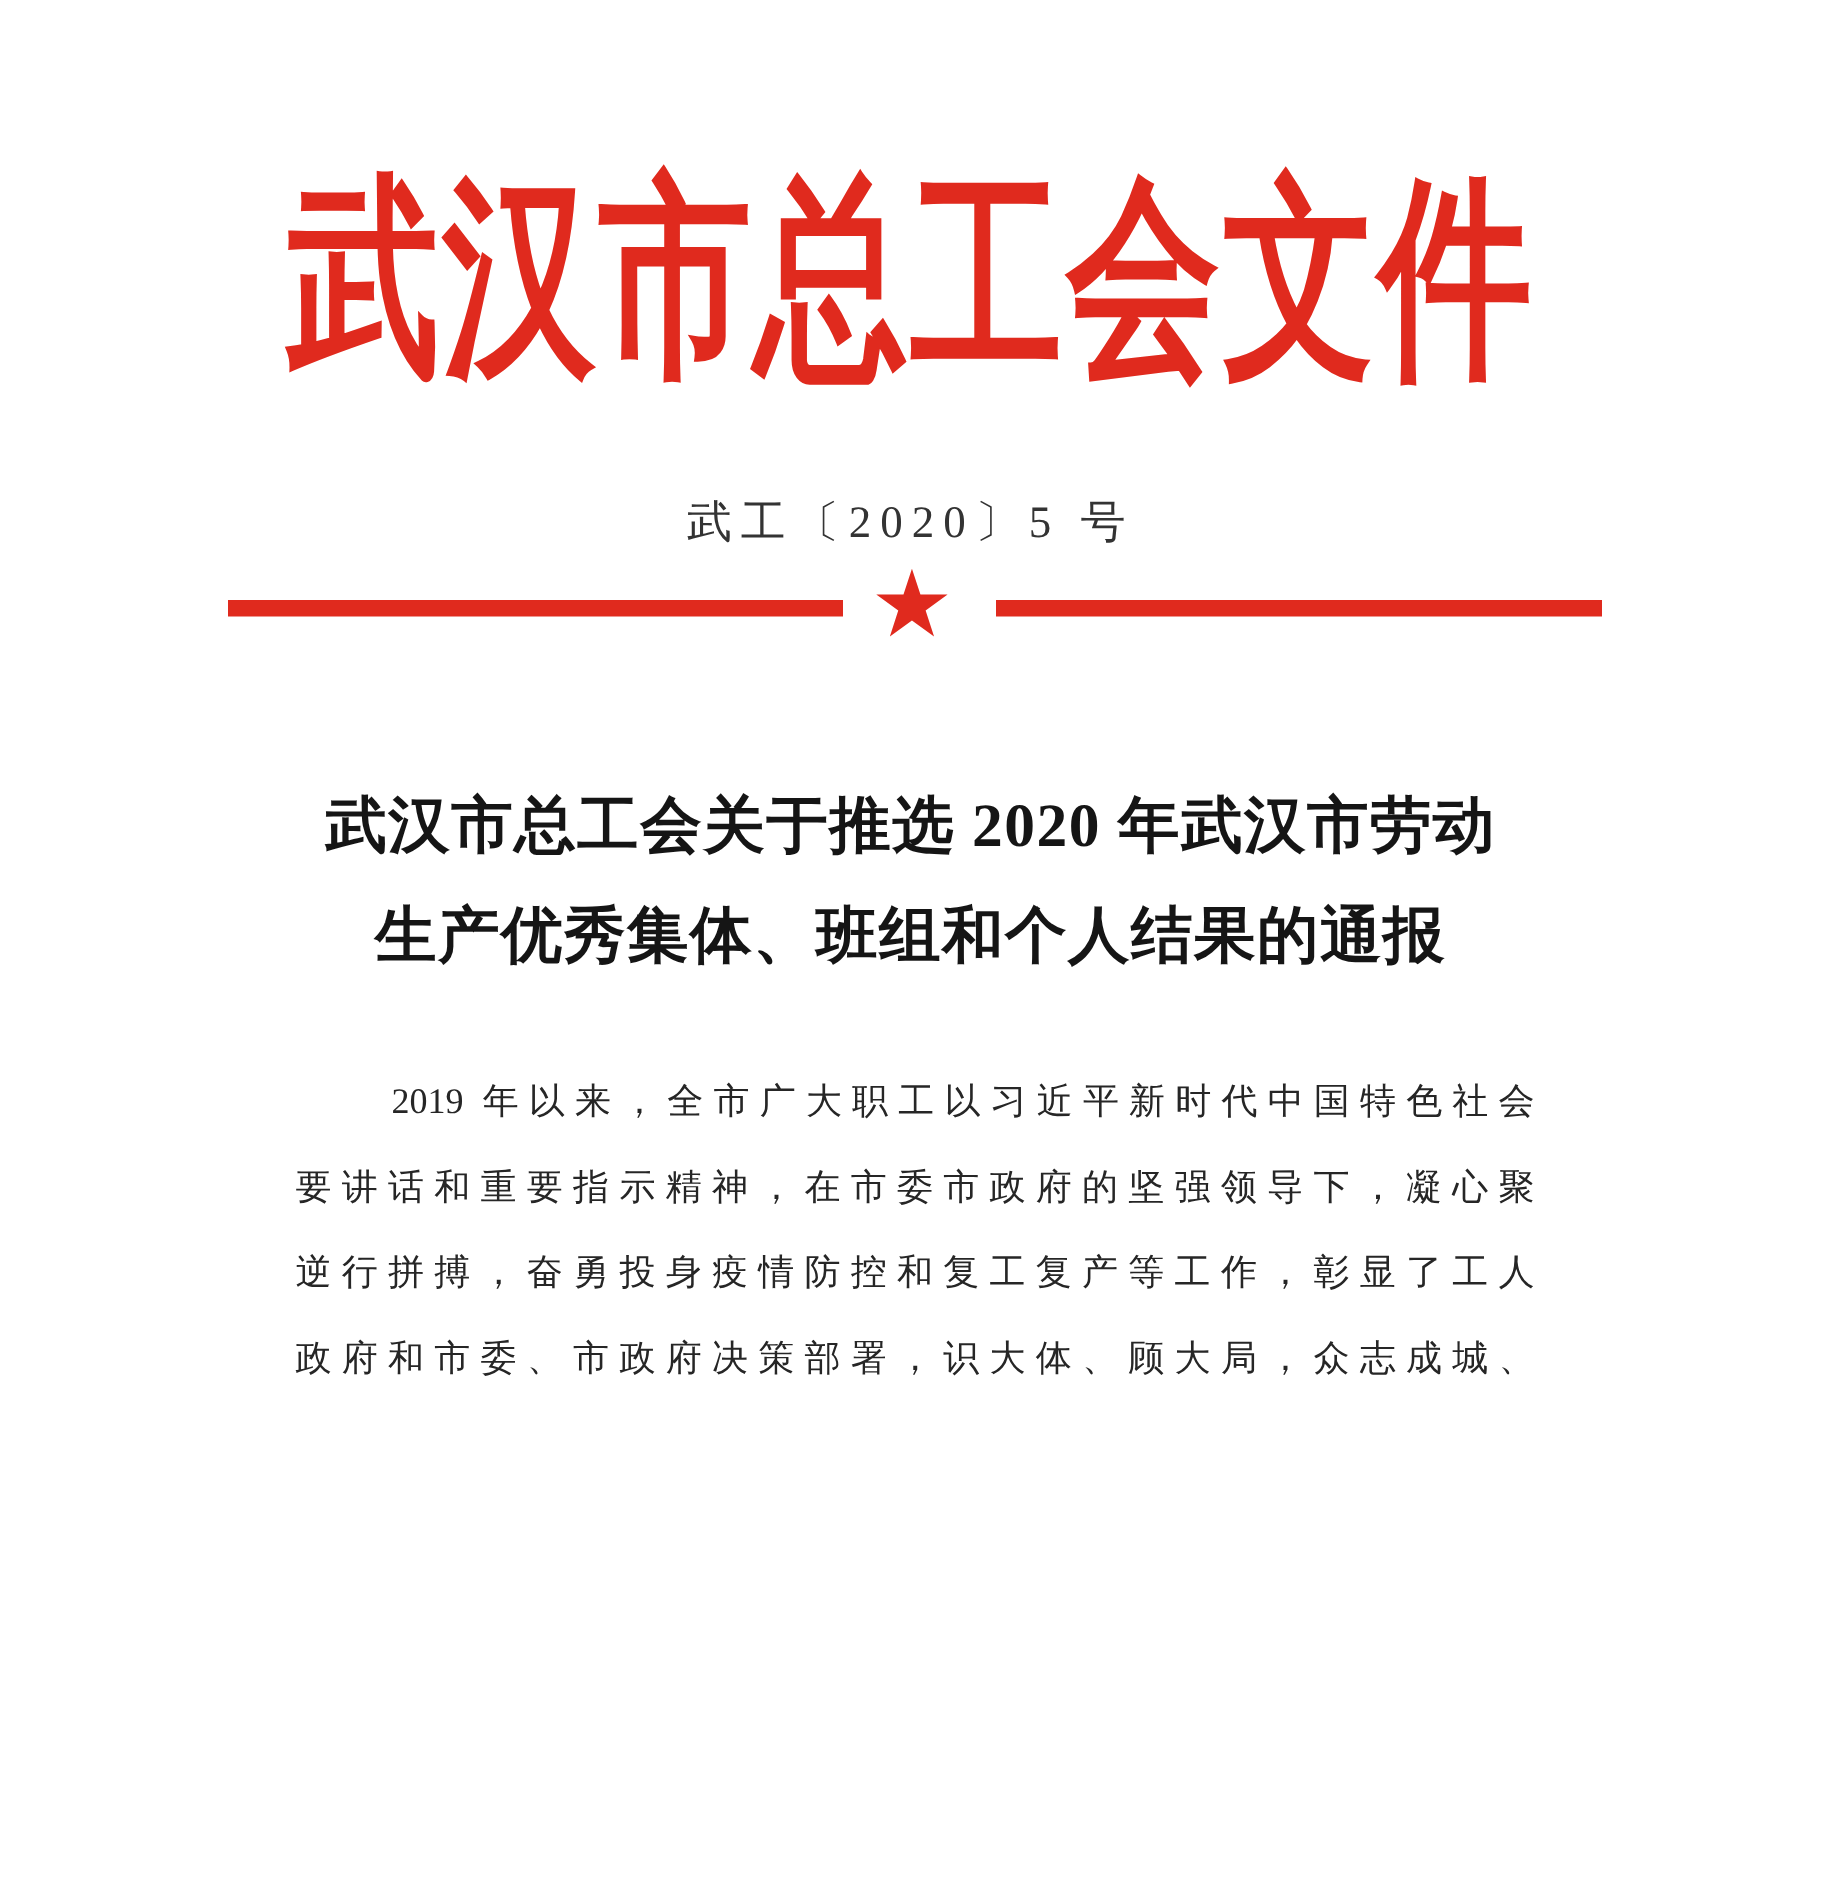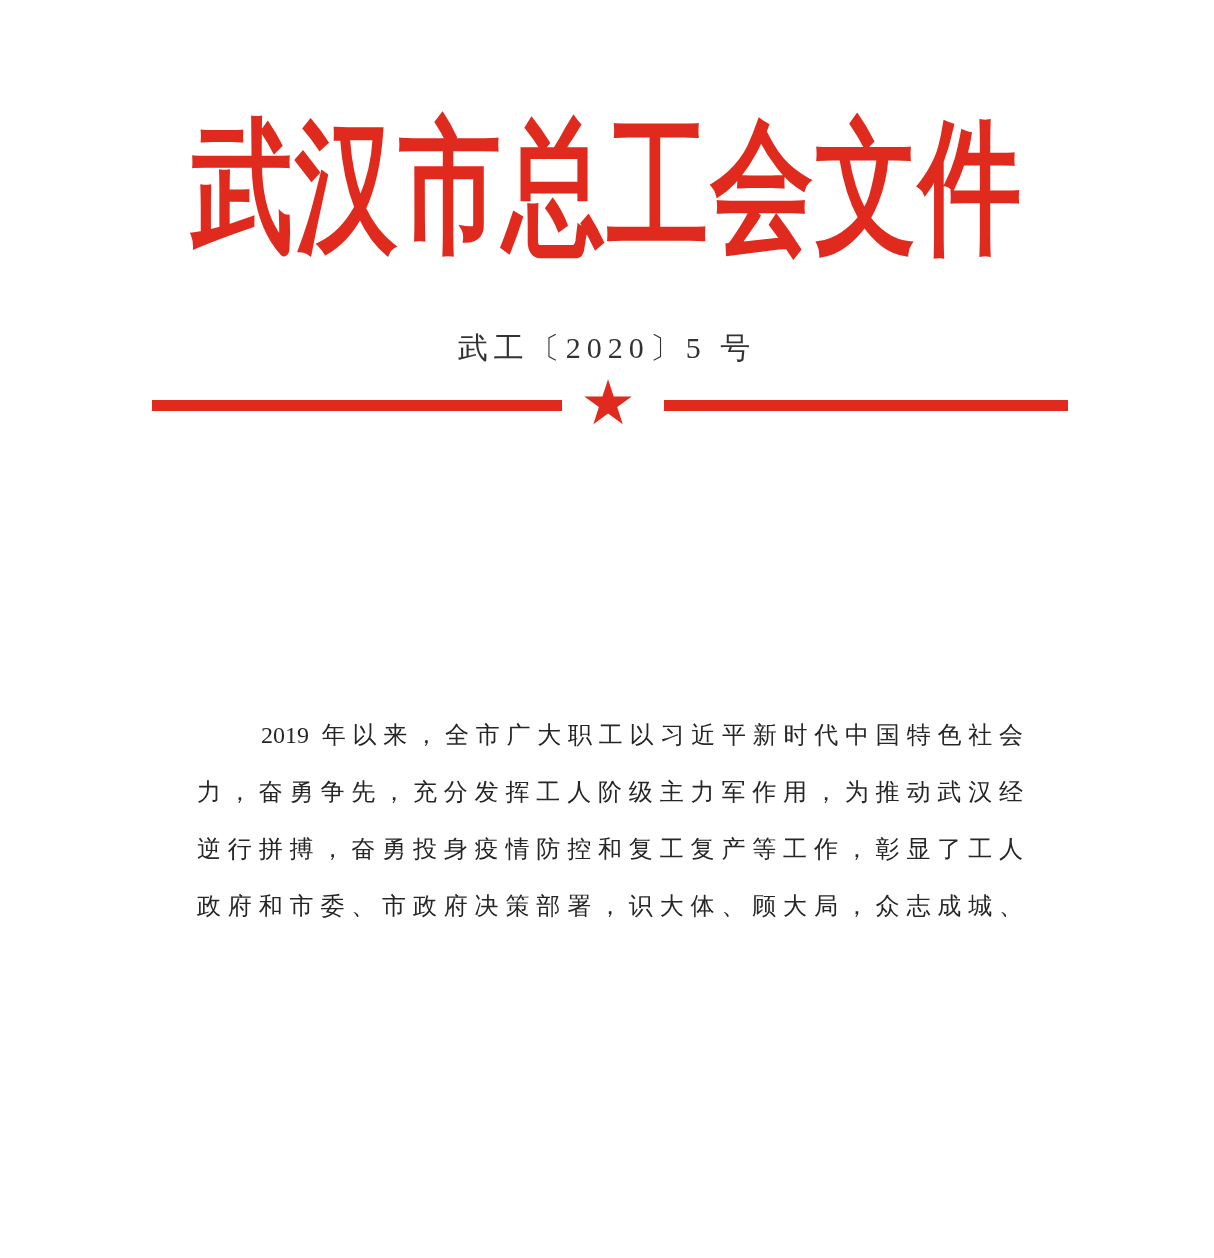--- a/index.html
+++ b/index.html
@@ -118,23 +118,27 @@
   <div class="org-title">武汉市总工会文件</div>
 
   <div class="doc-number">武工〔2020〕5 号</div>
 
   <div class="rule-left"></div>
 
   <div class="star">★</div>
 
   <div class="rule-right"></div>
 
+  <div class="doc-title">
+    <div>武汉市总工会关于推选 2020 年武汉市劳动</div>
+    <div>生产优秀集体、班组和个人结果的通报</div>
+  </div>
 
   <div class="body-text">
     <div class="body-line indent">2019 年以来，全市广大职工以习近平新时代中国特色社会</div>
-    <div class="body-line">力，奋勇争先，充分发挥工人阶级主力军作用，为推动武汉经</div>
+    <div class="body-line">要讲话和重要指示精神，在市委市政府的坚强领导下，凝心聚</div>
     <div class="body-line">逆行拼搏，奋勇投身疫情防控和复工复产等工作，彰显了工人</div>
     <div class="body-line">政府和市委、市政府决策部署，识大体、顾大局，众志成城、</div>
   </div>
 
   <div class="page-number">—1—</div>
 
 </div>
 
 </body></html>

